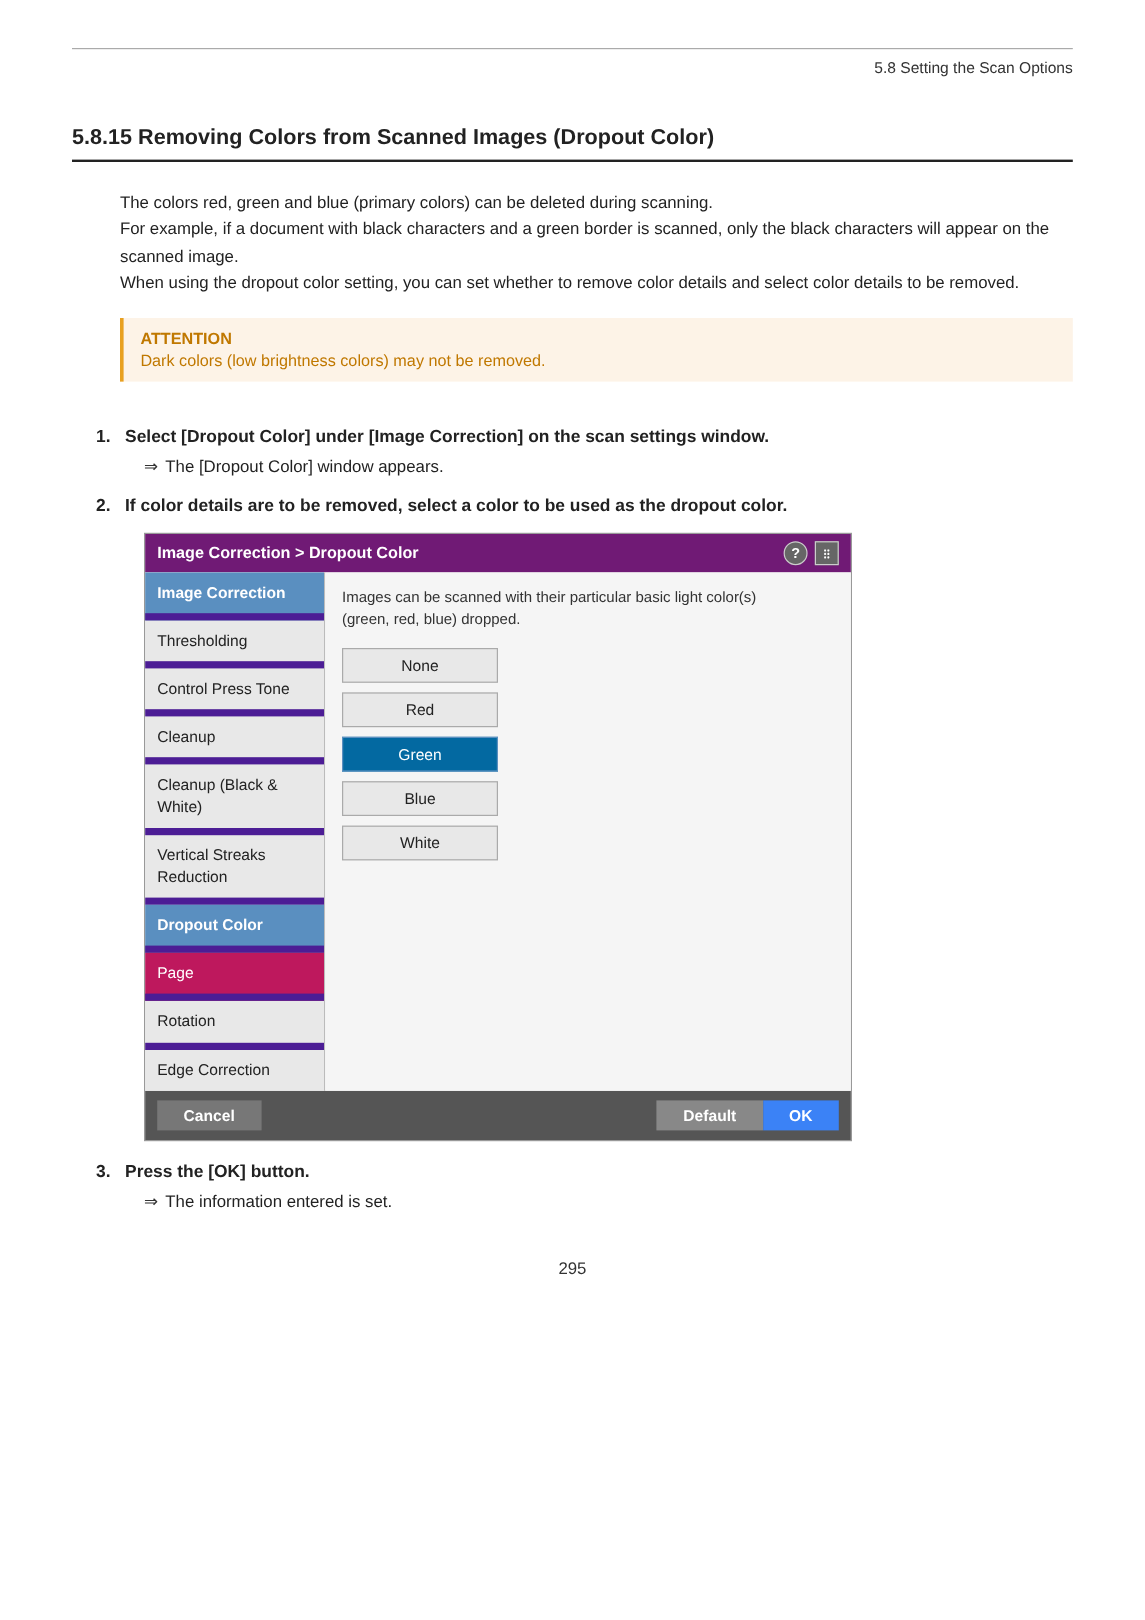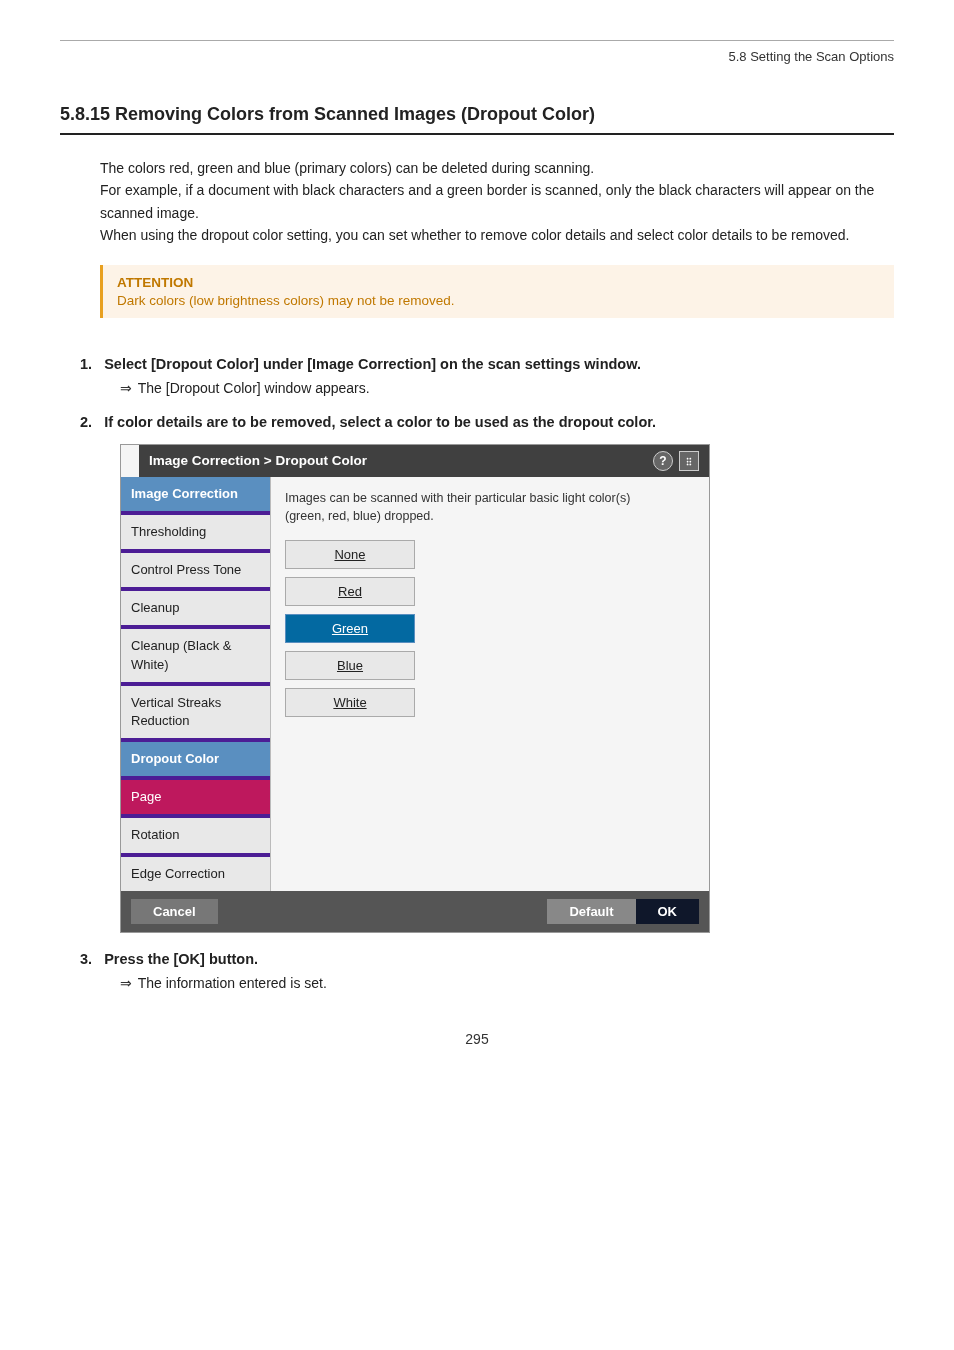--- a/index.html
+++ b/index.html
@@ -81,29 +81,28 @@
     
     .dialog-container {
       margin-left: 60px;
       margin-top: 14px;
       margin-bottom: 18px;
       border: 1.5px solid #999;
       width: 590px;
       background: #f5f5f5;
     }
     .dialog-titlebar {
-      background: #404040;
+      background: #701a75;
       color: #fff;
       padding: 6px 10px;
       font-size: 13.5px;
       font-weight: bold;
       display: flex;
       justify-content: space-between;
       align-items: center;
-      margin-left: 18px;
     }
     .dialog-titlebar-icons {
       display: flex;
       align-items: center;
       gap: 6px;
     }
     .dialog-icon-circle {
       width: 20px;
       height: 20px;
       border-radius: 50%;
@@ -137,21 +136,21 @@
       background: #e8e8e8;
       border-right: 1px solid #bbb;
       padding: 0;
       flex-shrink: 0;
     }
     .sidebar-item {
       padding: 8px 10px;
       font-size: 13px;
       cursor: pointer;
       color: #222;
-      border-bottom: 4px solid #4c1d95;
+      border-bottom: 6px solid #4c1d95;
       line-height: 1.4;
     }
     .sidebar-item:last-child {
       border-bottom: none;
     }
     .sidebar-item.active {
       background: #5a8fc0;
       color: #fff;
       font-weight: bold;
     }
@@ -172,21 +171,20 @@
     }
     .color-option {
       width: 130px;
       padding: 6px 10px;
       margin-bottom: 8px;
       border: 1.5px solid #aaa;
       background: #e8e8e8;
       text-align: center;
       font-size: 13px;
       cursor: pointer;
-      text-decoration: underline;
     }
     .color-option.selected {
       background: #0369a1;
       color: #fff;
       border-color: #5a8fc0;
     }
     .dialog-footer {
       display: flex;
       justify-content: flex-end;
       align-items: center;
@@ -206,21 +204,21 @@
       background: #777;
       color: #fff;
       margin-right: auto;
       margin-left: 0;
     }
     .footer-btn.default-btn {
       background: #888;
       color: #fff;
     }
     .footer-btn.ok-btn {
-      background: #0f172a;
+      background: #3b82f6;
       color: #fff;
     }
     .footer-row {
       display: flex;
       width: 100%;
       align-items: center;
     }
     .page-number {
       text-align: center;
       font-size: 14px;

